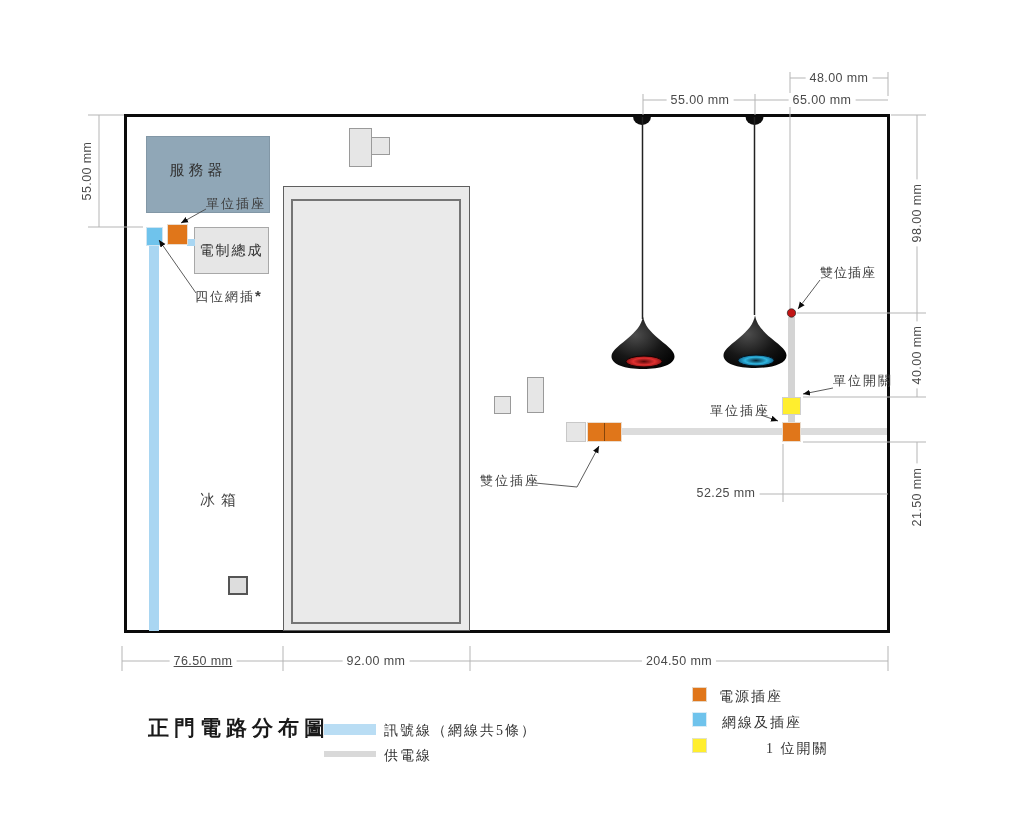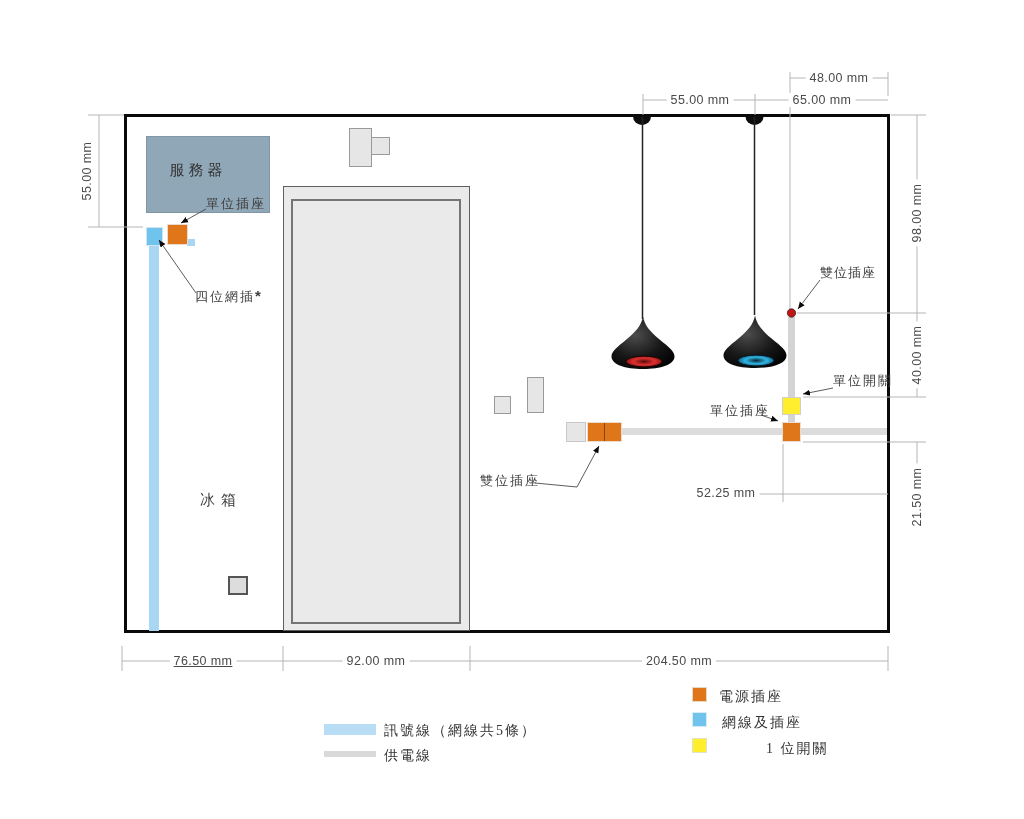--- a/index.html
+++ b/index.html
@@ -48,20 +48,23 @@
   <div class="abs doorinner"></div>
 
   <div class="abs gbox" style="left:349px;top:128px;width:23px;height:39px;"></div>
   <div class="abs gbox" style="left:371px;top:137px;width:19px;height:18px;"></div>
 
   <div class="abs gbox" style="left:494px;top:396px;width:17px;height:18px;"></div>
   <div class="abs gbox" style="left:527px;top:377px;width:17px;height:36px;"></div>
 
   <div class="abs server" style="background: rgb(144, 167, 183);"></div>
   <div class="abs boxtext" style="left:146px;top:161px;width:104px;text-align:center;font-size:15px;letter-spacing:4px;z-index:4;color:#333;">服務器</div>
+  <div class="abs control">
+    <span class="boxtext" style="font-size:14px;letter-spacing:2px;">電制總成</span>
+  </div>
 
   <div class="abs bluewire" style="left:149px;top:245px;width:10px;height:386px;"></div>
   <div class="abs bluewire" style="left:187px;top:239px;width:8px;height:7px;"></div>
   <div class="abs orange" style="left: 167px; top: 224px; width: 21px; height: 21px; background: rgb(224, 118, 26);"></div>
   <div class="abs bluebox" style="left: 146px; top: 227px; width: 17px; height: 19px; background: rgb(111, 195, 236);"></div>
 
   <div class="abs graybar" style="left:788px;top:317px;width:7px;height:105px;"></div>
   <div class="abs graywire" style="left:622px;top:428px;width:265px;height:7px;"></div>
   <div class="abs gbox" style="left:566px;top:422px;width:20px;height:20px;border-color:#c8c8c8;"></div>
   <div class="abs orange" style="left: 587px; top: 422px; width: 35px; height: 20px; display: flex; background: rgb(224, 118, 26);">
@@ -164,20 +167,21 @@
   <div class="abs dim" style="left:822px;top:100px;">65.00 mm</div>
   <div class="abs dim dimv" style="left:87px;top:171px;">55.00 mm</div>
   <div class="abs dim dimv" style="left:917px;top:213px;">98.00 mm</div>
   <div class="abs dim dimv" style="left:917px;top:355px;">40.00 mm</div>
   <div class="abs dim dimv" style="left:917px;top:497px;">21.50 mm</div>
   <div class="abs dim" style="left:726px;top:493px;">52.25 mm</div>
   <div class="abs dim" style="left:203px;top:661px;text-decoration:underline;">76.50 mm</div>
   <div class="abs dim" style="left:376px;top:661px;">92.00 mm</div>
   <div class="abs dim" style="left:679px;top:661px;">204.50 mm</div>
 
+  <div class="abs" style="left:148px;top:714px;font-size:21px;font-weight:bold;letter-spacing:5px;color:#1a1a1a;white-space:nowrap;">正門電路分布圖</div>
   <div class="abs" style="left: 324px; top: 724px; width: 52px; height: 11px; z-index: 2; background: rgb(185, 221, 244);"></div>
   <div class="abs legend-label" style="left:384px;top:722px;">訊號線（網線共5條）</div>
   <div class="abs" style="left: 324px; top: 751px; width: 52px; height: 6px; z-index: 2; background: rgb(217, 217, 217);"></div>
   <div class="abs legend-label" style="left:384px;top:747px;">供電線</div>
 
   <div class="abs" style="left: 692px; top: 687px; width: 15px; height: 15px; border: 1px solid rgb(230, 214, 196); box-sizing: border-box; background: rgb(224, 118, 26);"></div>
   <div class="abs legend-label" style="left:719px;top:688px;">電源插座</div>
   <div class="abs" style="left: 692px; top: 712px; width: 15px; height: 15px; border: 1px solid rgb(217, 236, 246); box-sizing: border-box; background: rgb(111, 195, 236);"></div>
   <div class="abs legend-label" style="left:722px;top:714px;">網線及插座</div>
   <div class="abs" style="left: 692px; top: 738px; width: 15px; height: 15px; border: 1px solid rgb(226, 226, 200); box-sizing: border-box; background: rgb(255, 238, 46);"></div>

